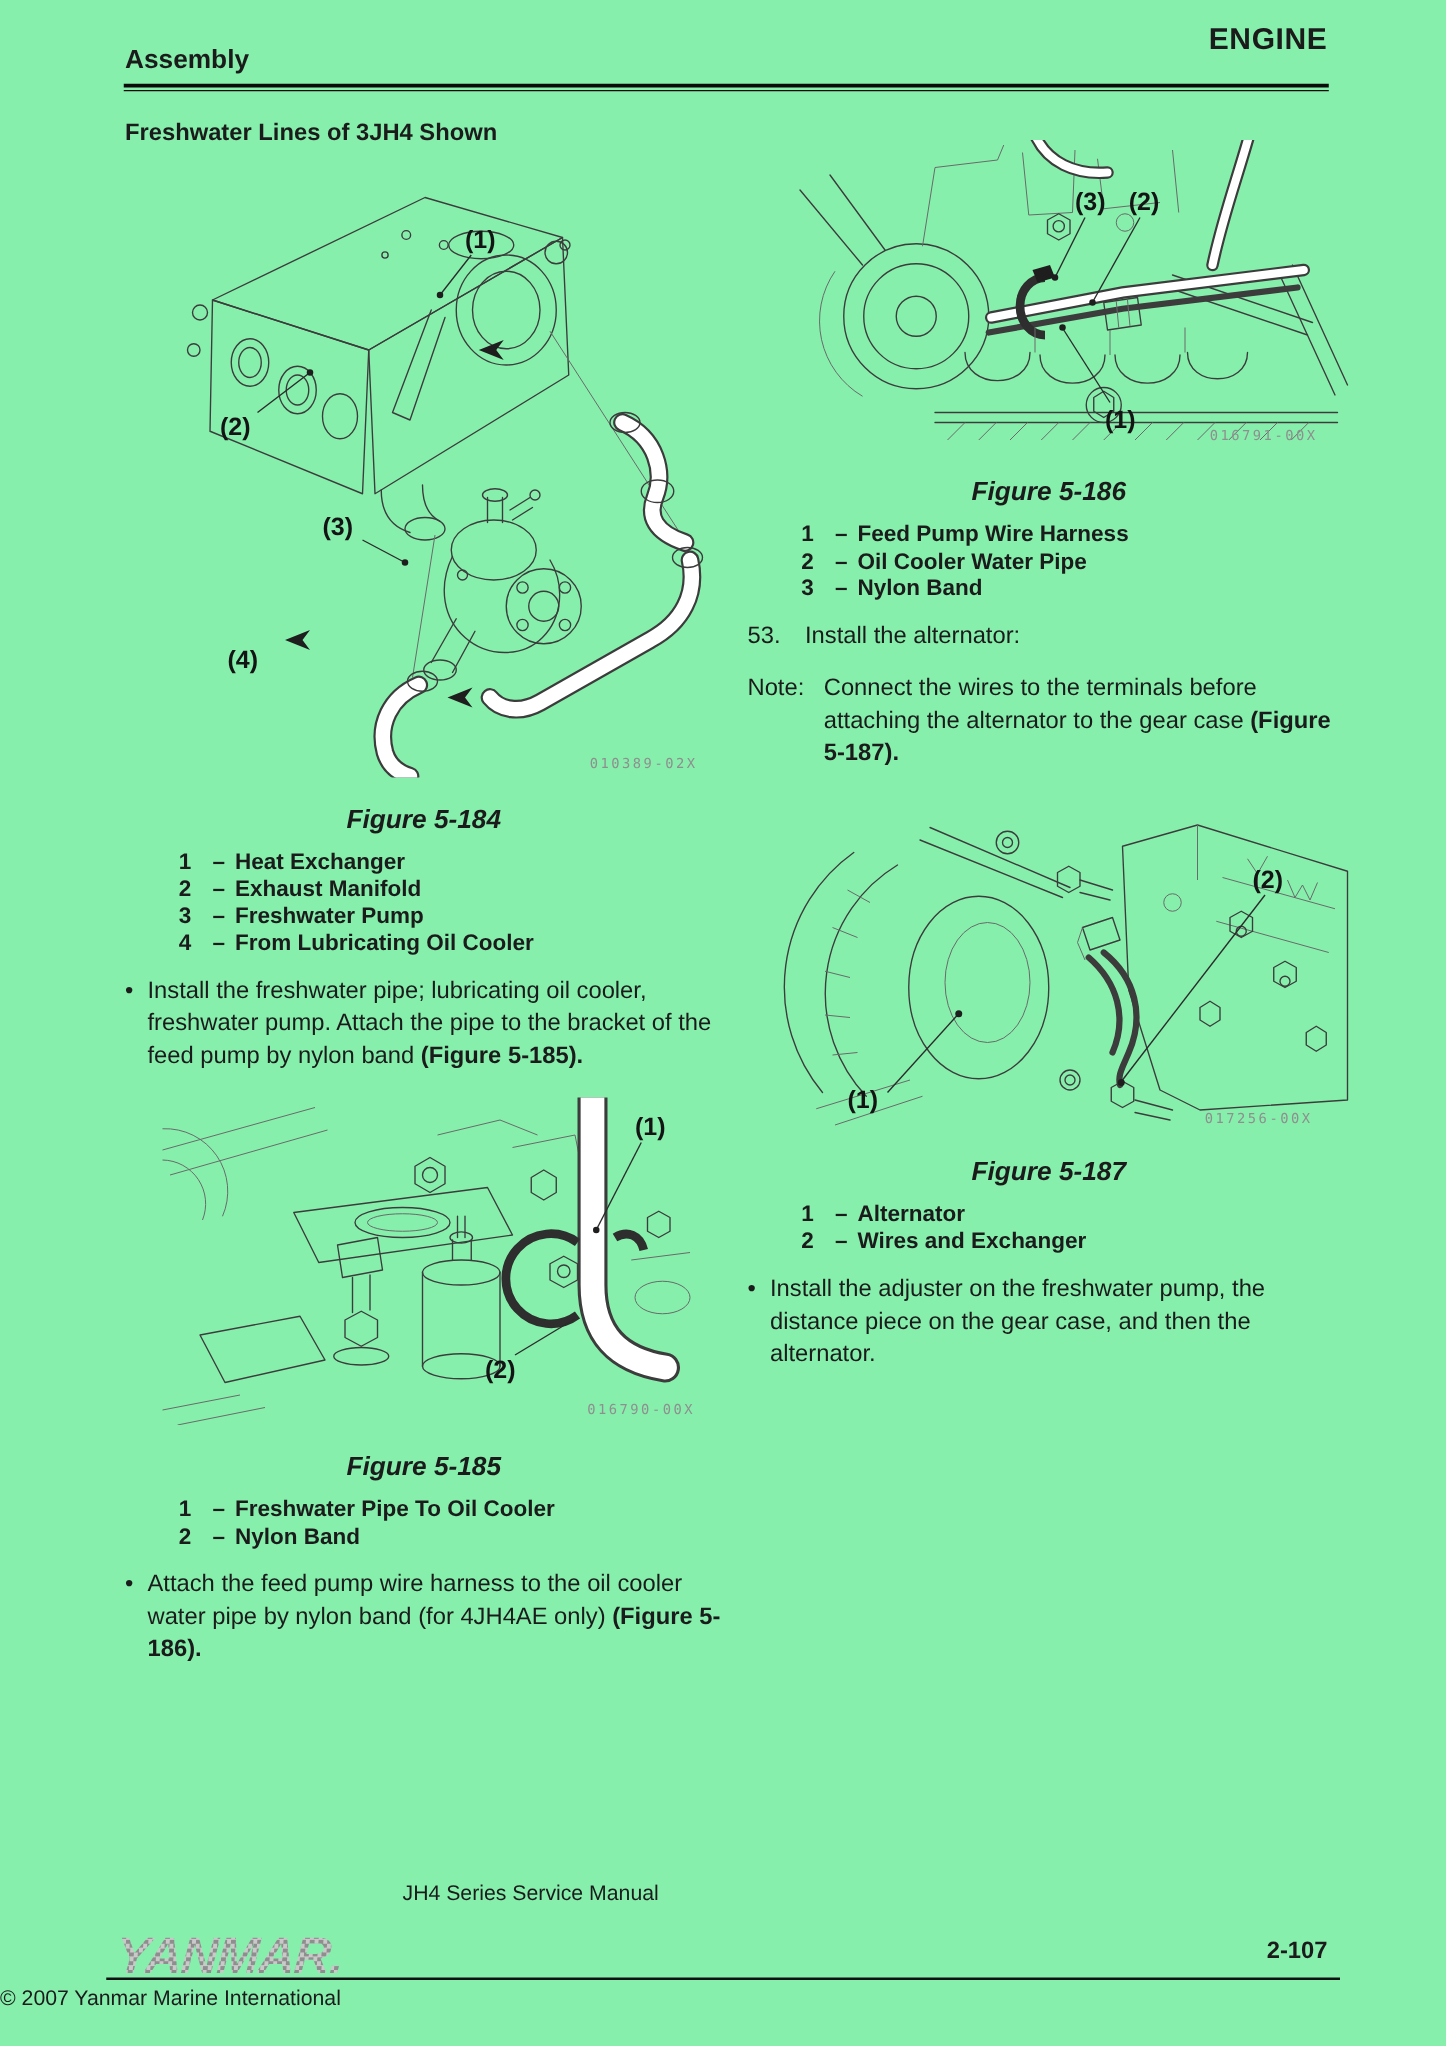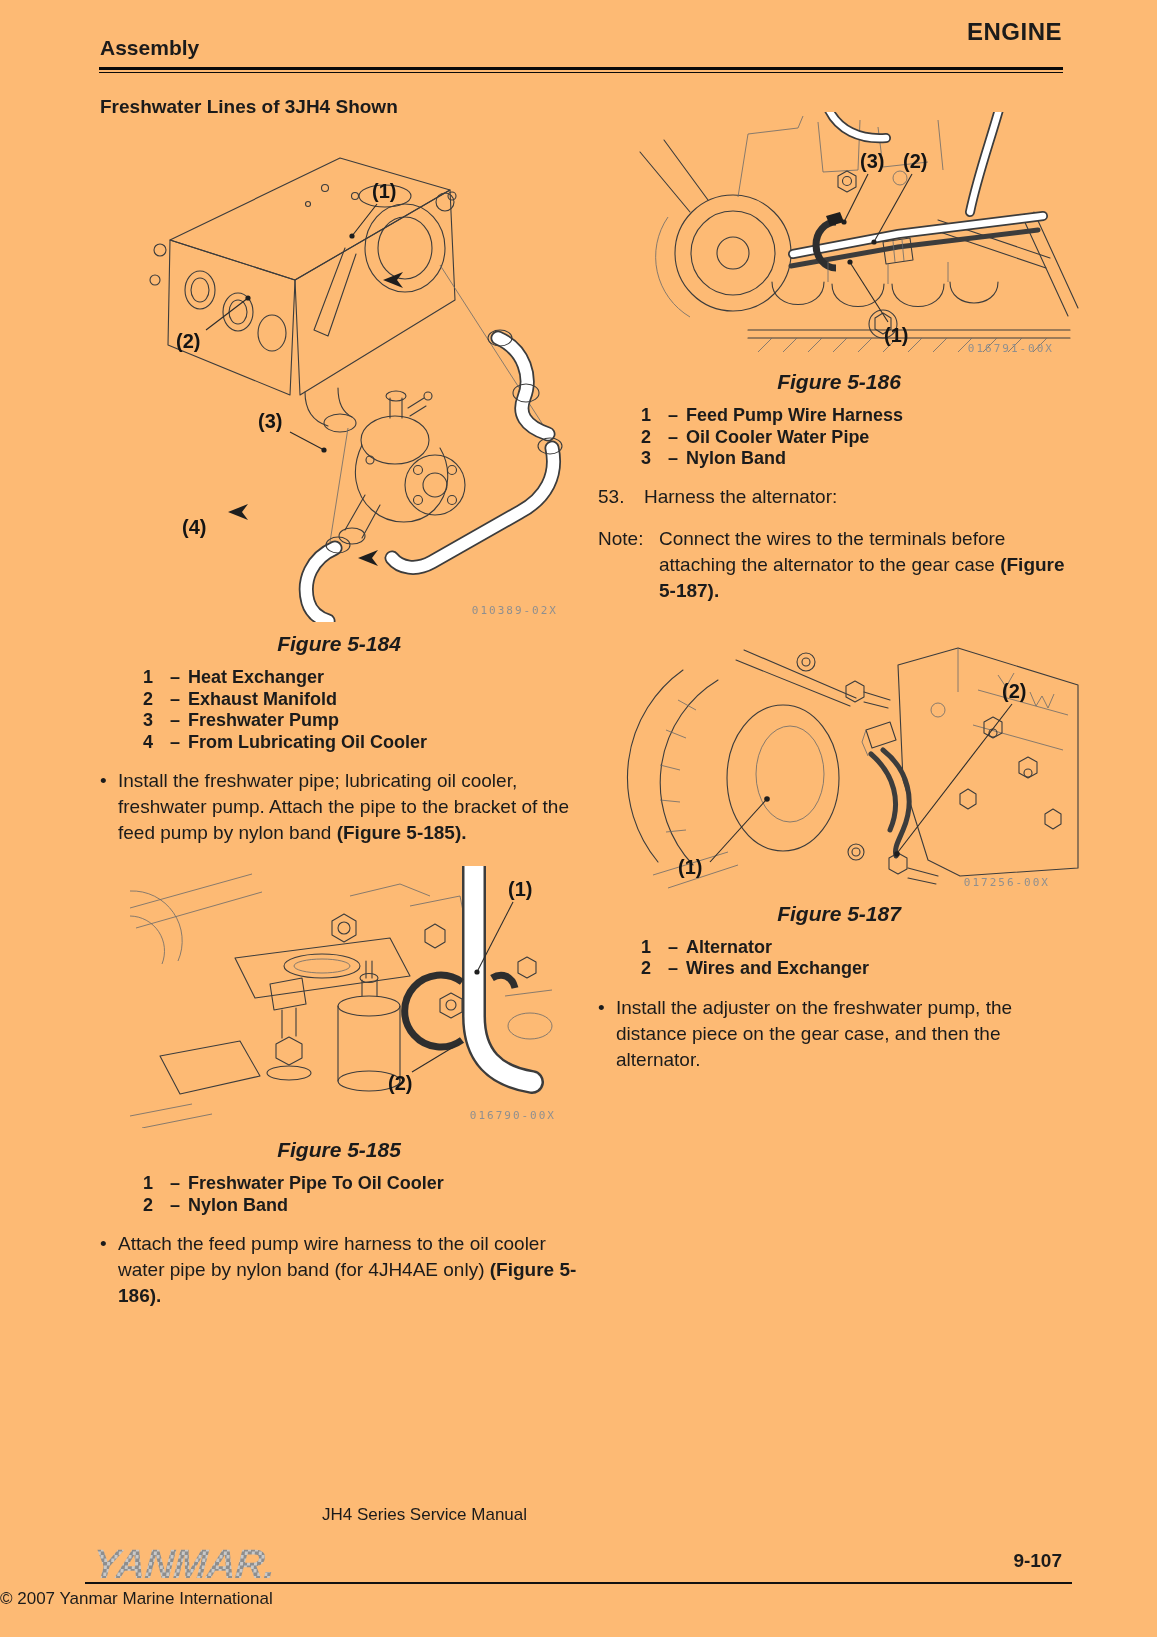--- a/index.html
+++ b/index.html
@@ -1,17 +1,17 @@
 <!DOCTYPE html>
 <html><head>
 <meta charset="utf-8">
 <style>
   html,body { margin:0; padding:0; background:#e8e8e8; }
   .page {
-    position:relative; width:1157px; height:1637px; background:#fdba74;
+    position:relative; width:1157px; height:1637px; background:#86efac;
     font-family:"Liberation Sans", sans-serif; color:#1b1b1b; overflow:hidden;
     margin:0 auto;
   }
   
   .hdr-left  { position:absolute; left:100px; top:36px; font-size:21px; font-weight:bold; }
   .hdr-right { position:absolute; right:95px; top:18px; font-size:24px; font-weight:bold; letter-spacing:.5px; }
   .hdr-rule  { position:absolute; left:99px; right:94px; top:67px; height:2px;
                border-top:3px solid #0a0a0a; border-bottom:1px solid #0a0a0a; }
   .sec-title { position:absolute; left:100px; top:96px; font-size:19px; font-weight:bold; }
   
@@ -28,21 +28,21 @@
   .tubeO3 { fill:none; stroke:#3c3c3c; stroke-width:10; stroke-linecap:round; }
   .tubeI3 { fill:none; stroke:#ffffff; stroke-width:6.5; stroke-linecap:round; }
   .wire   { fill:none; stroke:#3c3c3c; stroke-width:5; stroke-linecap:round; }
   .clampC { fill:none; stroke:#2e2e2e; stroke-width:7; }
   .blk { fill:#1e1e1e; stroke:none; }
   .leader { stroke:#2b2b2b; stroke-width:1.1; fill:none; }
   .dot { fill:#1e1e1e; }
   .co   { font-family:"Liberation Sans",sans-serif; font-size:20px; font-weight:bold; fill:#141414; }
   .code { font-family:"DejaVu Sans Mono",monospace; font-size:11px; fill:#8f8f8f; letter-spacing:2px; }
   
-  .figcap { margin-top:10px; text-align:center; font-size:21px; font-weight:bold; font-style:italic; }
+  .figcap { margin-top:22px; text-align:center; font-size:21px; font-weight:bold; font-style:italic; }
   .legend { margin-top:11px; }
   .lrow  { display:flex; padding-left:43px; font-size:18px; font-weight:bold; line-height:21.5px; }
   .lnum  { width:27px; }
   .ldash { margin-right:8px; }
   .bullet { display:flex; margin-top:15px; font-size:19px; line-height:26px; }
   .bmark  { width:18px; }
   .btext  { margin:0; flex:1; }
   .step   { display:flex; margin-top:14px; font-size:19px; line-height:26px; }
   .stepnum{ width:46px; }
   .note   { display:flex; margin-top:16px; font-size:19px; line-height:26px; }
@@ -313,21 +313,21 @@
         </div>
       <div class="lrow">
           <span class="lnum">3</span>
           <span class="ldash">–</span>
           <span>Nylon Band</span>
         </div>
     </div>
 
     <div class="step">
       <span class="stepnum">53.</span>
-      <span>Harness the alternator:</span>
+      <span>Install the alternator:</span>
     </div>
 
     <div class="note">
       <span class="notelabel">Note:</span>
       <p class="btext"><span>Connect the wires to the terminals before attaching the alternator to the gear case </span><b>(Figure 5-187).</b></p>
     </div>
 
     <svg class="fig" width="482" height="262" viewBox="0 0 482 262" style="margin-top:26px">
 
       <path class="ln" d="M120,50 A120,120 0 0 0 95,235"></path>
@@ -391,17 +391,17 @@
 
     <div class="bullet">
       <span class="bmark">•</span>
       <p class="btext"><span>Install the adjuster on the freshwater pump, the distance piece on the gear case, and then the alternator.</span><b></b></p>
     </div>
 
   </div>
 
   <div class="logo">YANMAR.</div>
   <div class="ft-manual">JH4 Series Service Manual</div>
-  <div class="ft-page">9-107</div>
+  <div class="ft-page">2-107</div>
   <div class="ft-rule"></div>
   <div class="ft-copy">© 2007 Yanmar Marine International</div>
 
 </div>
 
 </body></html>

